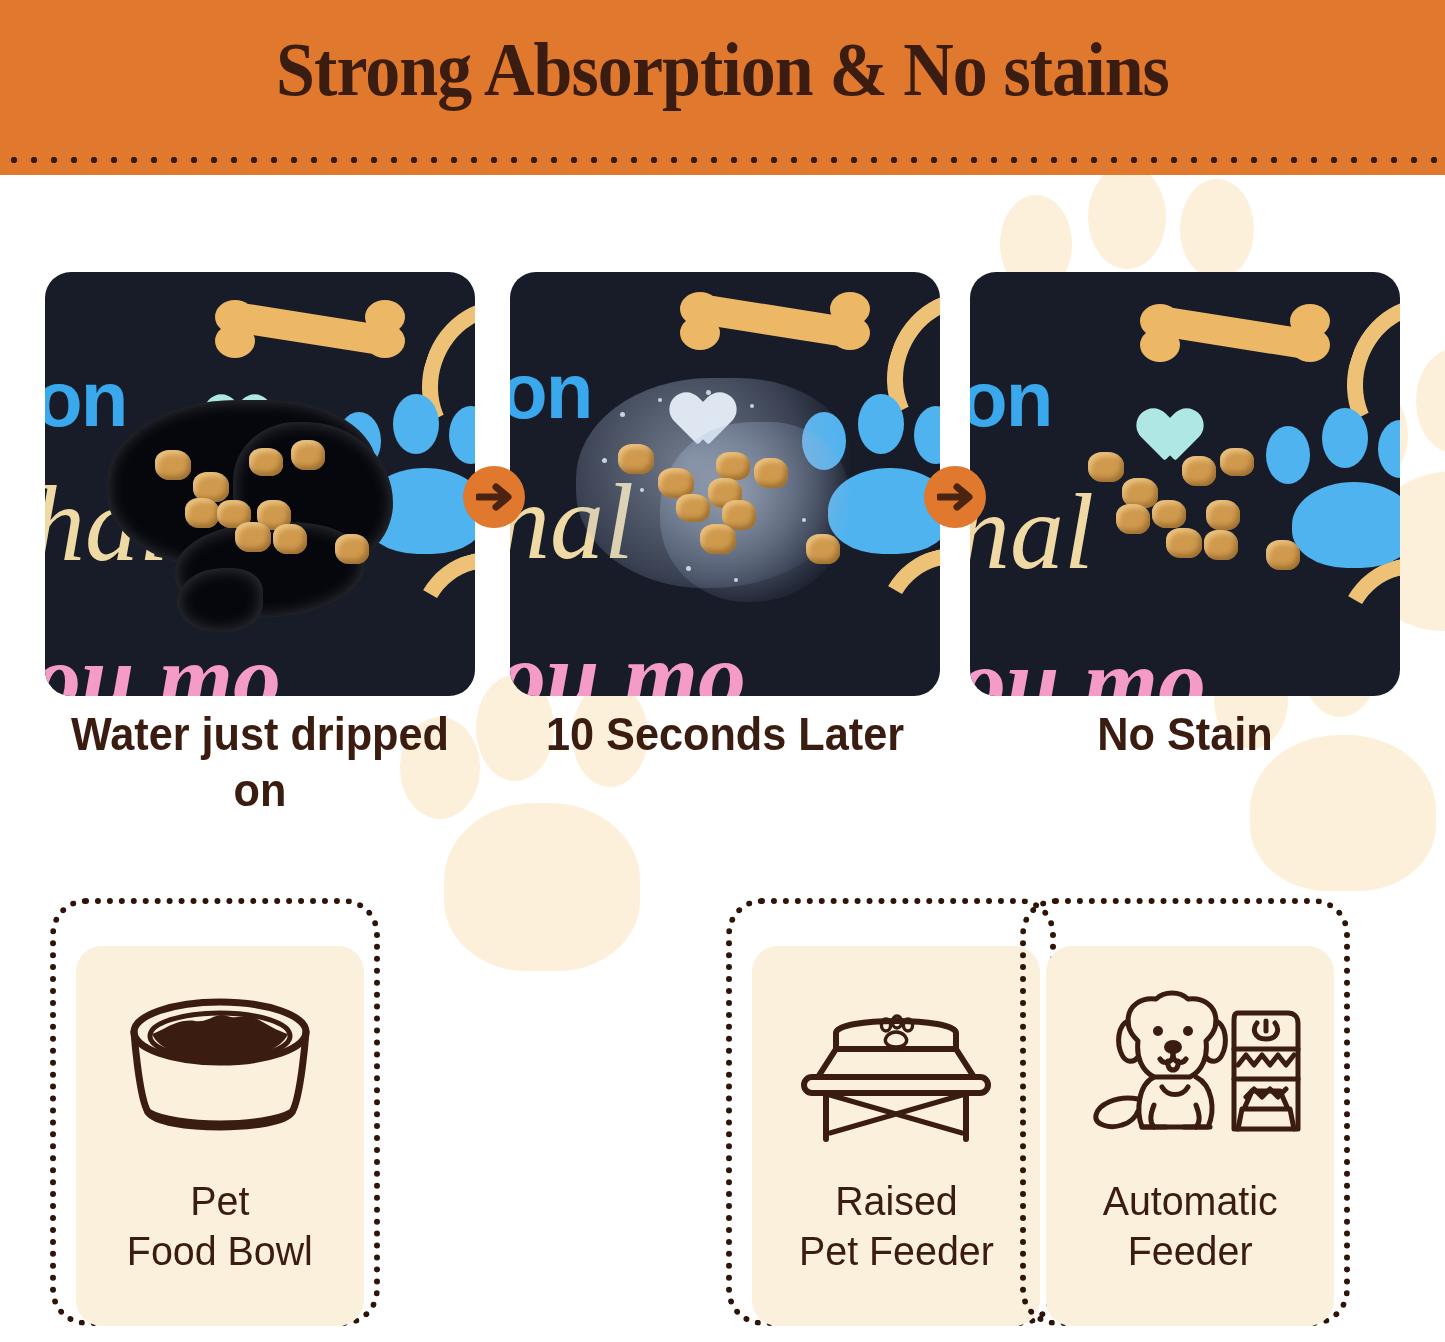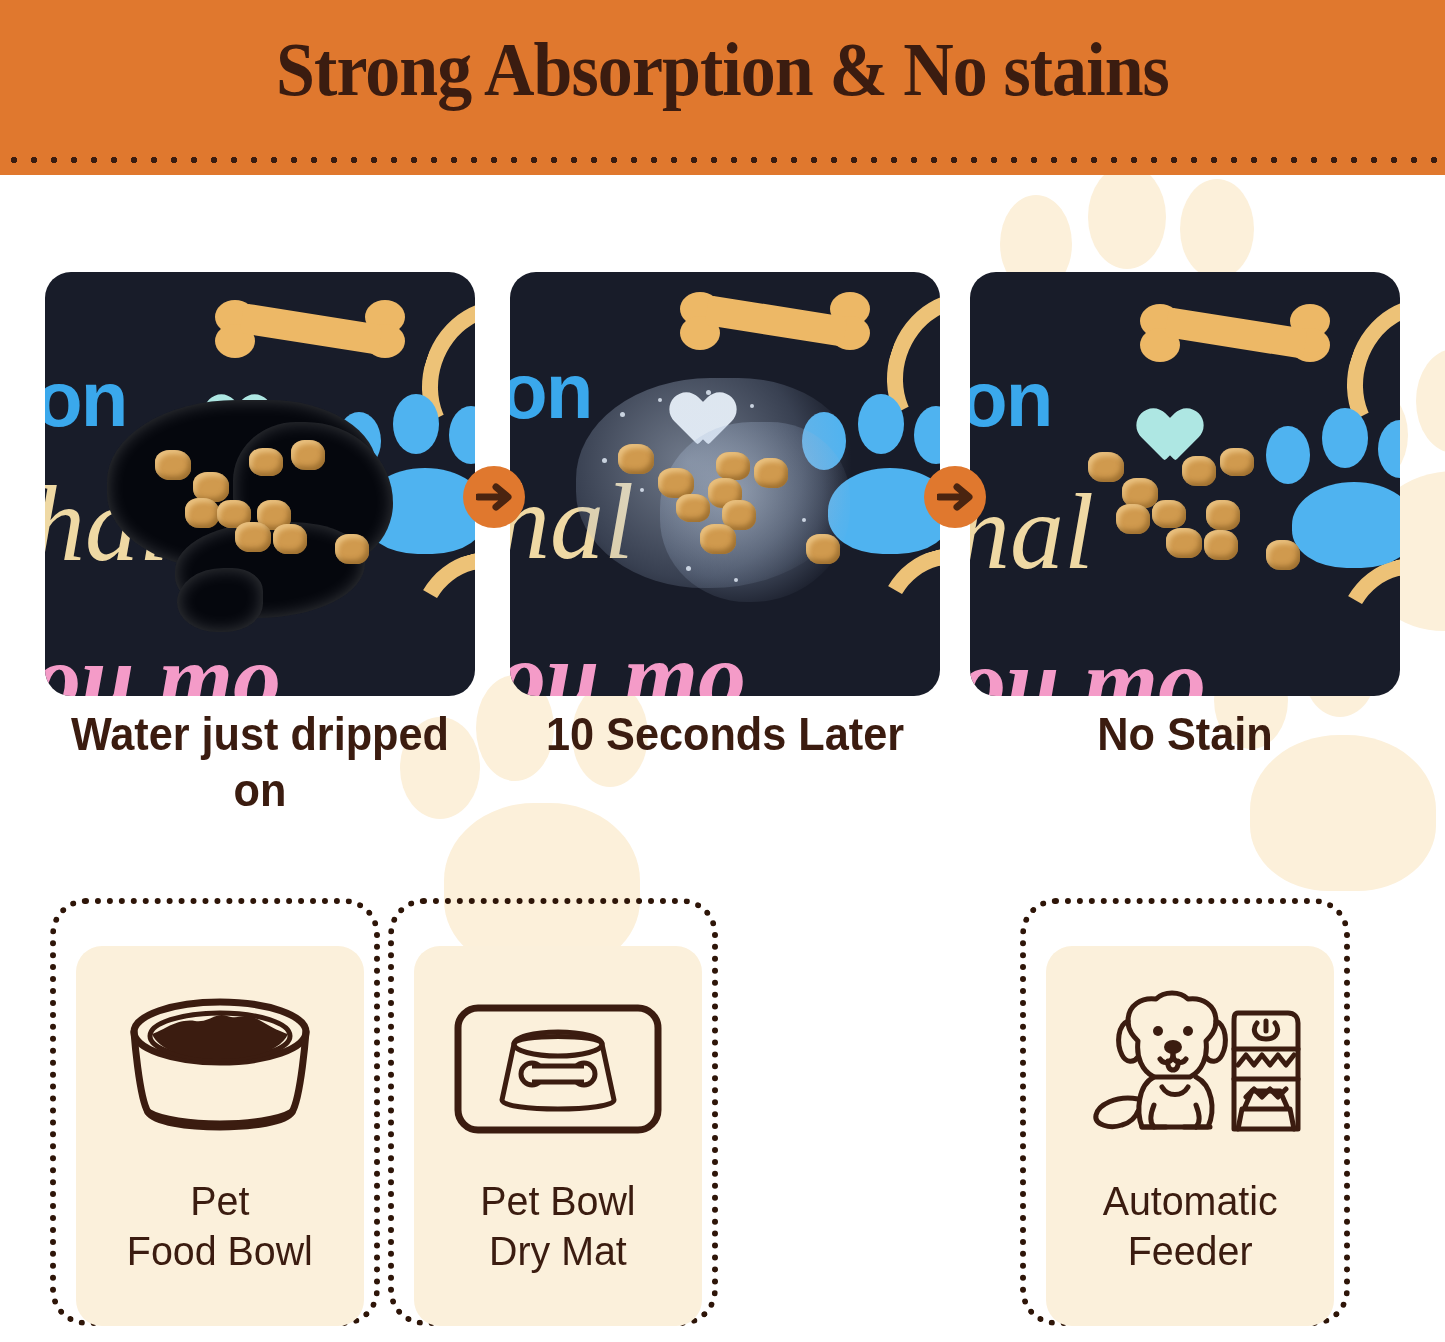--- a/index.html
+++ b/index.html
@@ -320,40 +320,42 @@
           <path d="M37 42 C46 40 62 26 80 29 C94 31 100 20 112 24 C124 28 132 20 146 29 C158 36 166 40 173 42 C166 58 140 67 105 67 C70 67 44 58 37 42 Z" fill="#3B1C10"></path>
           <path d="M19 40 C19 40 24 106 33 120 C46 140 164 140 177 120 C186 106 191 40 191 40" fill="none" stroke="#3B1C10" stroke-width="7" stroke-linecap="round"></path>
           <path d="M33 120 C60 136 150 136 177 120" fill="none" stroke="#3B1C10" stroke-width="7" stroke-linecap="round"></path>
         </svg>
       </div>
       <div class="card-label" style="white-space:pre-line;">Pet
 Food Bowl</div>
     </div>
   </div>
 
-  <div class="card k2">
+
+  <div class="card k3">
     <div class="card-inner">
       <div class="card-icon">
-        <svg width="212" height="150" viewBox="0 0 212 150" aria-hidden="true">
-          <rect x="6" y="16" width="200" height="122" rx="20" fill="none" stroke="#3B1C10" stroke-width="7"></rect>
-          <path d="M62 52 C62 42 150 42 150 52 L162 108 C162 120 50 120 50 108 Z" fill="none" stroke="#3B1C10" stroke-width="5"></path>
-          <ellipse cx="106" cy="52" rx="44" ry="12" fill="none" stroke="#3B1C10" stroke-width="5"></ellipse>
-          <g fill="none" stroke="#3B1C10" stroke-width="5">
-            <circle cx="80" cy="82" r="11"></circle>
-            <circle cx="132" cy="82" r="11"></circle>
-            <rect x="79" y="75" width="54" height="14" rx="4" stroke="none" fill="#FBF0DB"></rect>
-            <path d="M80 74 H132 M80 90 H132"></path>
+        <svg width="212" height="160" viewBox="0 0 212 160" aria-hidden="true">
+          <path d="M46 46 C46 30 166 30 166 46 L166 62 L46 62 Z" fill="none" stroke="#3B1C10" stroke-width="6"></path>
+          <path d="M46 62 L28 90 L184 90 L166 62" fill="none" stroke="#3B1C10" stroke-width="6" stroke-linejoin="round"></path>
+          <rect x="14" y="90" width="184" height="16" rx="8" fill="none" stroke="#3B1C10" stroke-width="6"></rect>
+          <path d="M36 106 L36 152 M176 106 L176 152" stroke="#3B1C10" stroke-width="6" stroke-linecap="round" fill="none"></path>
+          <path d="M40 108 L172 146 M172 108 L40 146" stroke="#3B1C10" stroke-width="5" stroke-linecap="round" fill="none"></path>
+          <g fill="none" stroke="#3B1C10" stroke-width="3.4">
+            <ellipse cx="96" cy="38" rx="4.6" ry="6"></ellipse>
+            <ellipse cx="107" cy="35" rx="4.6" ry="6"></ellipse>
+            <ellipse cx="118" cy="38" rx="4.6" ry="6"></ellipse>
+            <path d="M98 48 C92 54 97 60 106 60 C115 60 120 54 114 48 C110 44 102 44 98 48 Z"></path>
           </g>
         </svg>
       </div>
-      <div class="card-label" style="white-space:pre-line;">Pet Bowl
-Dry Mat</div>
-    </div>
-  </div>
-
+      <div class="card-label" style="white-space:pre-line;">Raised
+Pet Feeder</div>
+    </div>
+  </div>
 
   <div class="card k4">
     <div class="card-inner">
       <div class="card-icon">
         <svg width="228" height="160" viewBox="0 0 228 160" aria-hidden="true">
           <g fill="none" stroke="#3B1C10" stroke-width="5" stroke-linecap="round" stroke-linejoin="round">
 
             <path d="M52 34 C52 18 66 10 80 12 C88 4 104 4 112 12 C126 10 140 18 140 34 C140 44 134 50 130 54 C132 70 126 84 114 90 L78 90 C66 84 60 70 62 54 C58 50 52 44 52 34 Z"></path>
 
             <path d="M52 34 C42 38 40 56 46 68 C50 76 58 76 62 70"></path>

